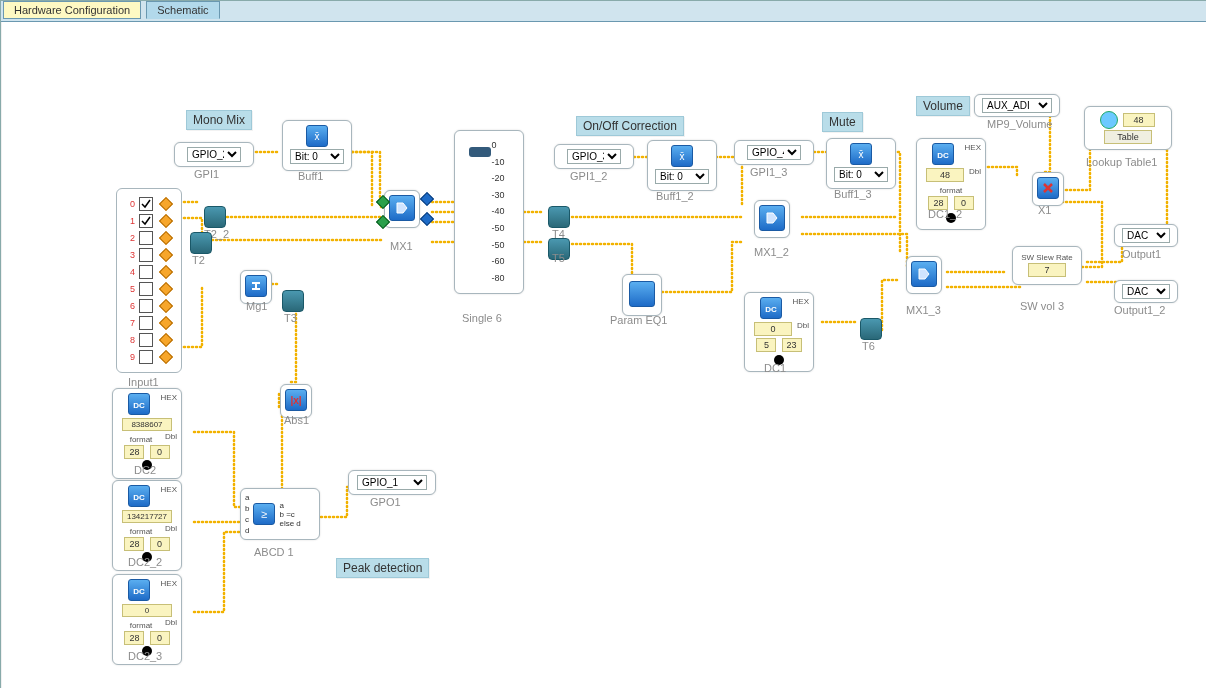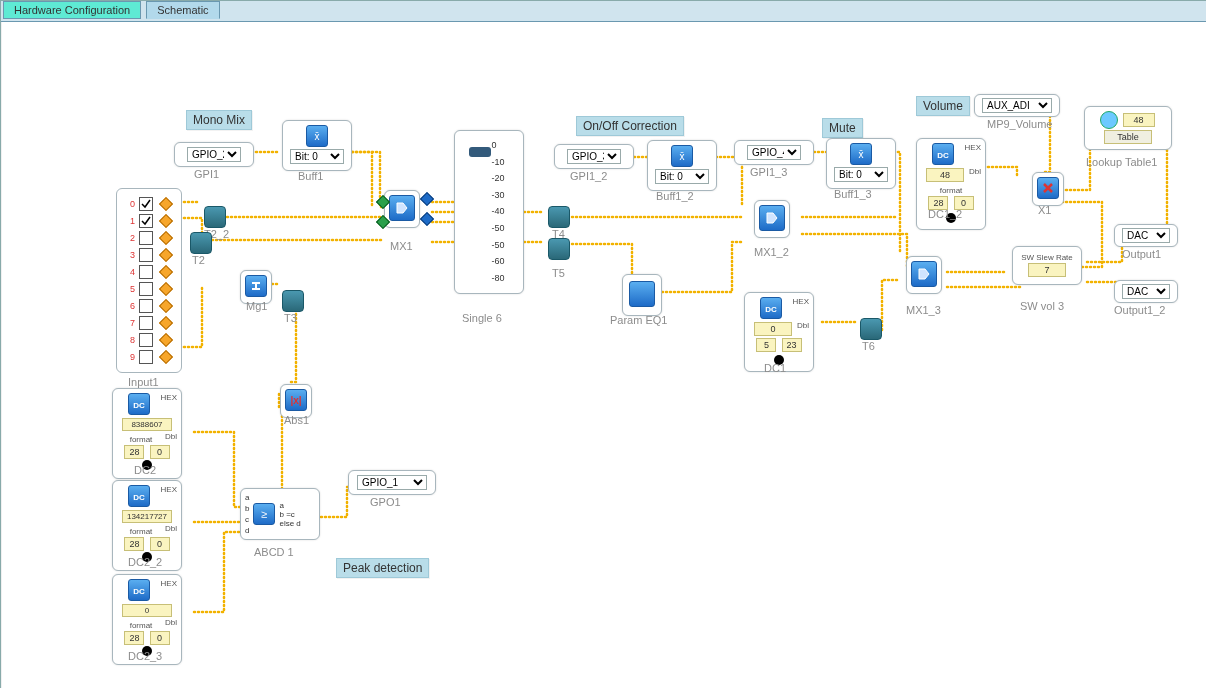--- a/index.html
+++ b/index.html
@@ -1,19 +1,19 @@
 <!DOCTYPE html>
 <html><head>
 <meta charset="utf-8">
 <style>
   html,body{margin:0;padding:0;font-family:"Segoe UI",Tahoma,sans-serif;font-size:11px;color:#333;background:#f0f0f0}
   .win{width:1206px;height:688px;background:#f0f0f0;position:relative;overflow:hidden;border:1px solid #8aa}
   
   .tabbar{position:absolute;left:0;top:0;right:0;height:20px;background:#d0e4ee;border-bottom:1px solid #6a98b0}
-  .tab{display:inline-block;padding:2px 10px;border:1px solid #6a98b0;background:#5eead4;margin-left:2px;font-size:11px;cursor:pointer}
+  .tab{display:inline-block;padding:2px 10px;border:1px solid #6a98b0;background:#fef9c3;margin-left:2px;font-size:11px;cursor:pointer}
   .tab.active{background:#b2d9eb;border-bottom:1px solid #b2d9eb;font-weight:400}
   
   .canvas{position:absolute;left:1px;top:21px;right:1px;bottom:1px;background:#fff}
   .canvas>*{position:absolute}
   
   .grp-label{background:#b9dde9;border:1px solid #9ec9d8;padding:2px 6px;font-size:12px;box-shadow:1px 1px 0 rgba(0,0,0,.05)}
   .blk-name{color:#8c8c8c;font-size:11px;white-space:nowrap}
   
   .blk{background:#fff;border:1px solid #a8b6bd;border-radius:6px;box-shadow:0 0 2px rgba(0,0,0,.15)}
   .dc-blk{width:60px;padding:4px 4px 6px;text-align:center}
@@ -115,21 +115,21 @@
           <path d="M192 590 h30 v-80 h20"></path>
 
         <path d="M280 390 v90 h-35"></path>
 
         <path d="M315 495 h30 v-30 h5"></path>
       </g>
     </svg>
 
     <div class="grp-label" style="left:184px;top:88px">Mono Mix</div>
     <div class="grp-label" style="left:574px;top:94px">On/Off Correction</div>
-    <div class="grp-label" style="left:820px;top:96px">Mute</div>
+    <div class="grp-label" style="left:820px;top:90px">Mute</div>
     <div class="grp-label" style="left:914px;top:74px">Volume</div>
     <div class="grp-label" style="left:334px;top:536px">Peak detection</div>
 
     <div class="in-block" style="left:114px;top:166px;width:52px">
       <div id="in-rows">
           <div class="in-row">
             <span class="in-num">0</span>
             <span class="in-chk">
               <svg viewBox="0 0 10 10">
                 <path d="M1 5l3 3 5-7" stroke="#000" stroke-width="1.5" fill="none"></path>
@@ -246,21 +246,21 @@
             <div>-60</div>
             <div>-80</div>
           </div>
       </div>
     </div>
     <div class="blk-name" style="left:460px;top:290px">Single 6</div>
 
     <div class="t-node" style="left:546px;top:184px"></div>
     <div class="blk-name" style="left:550px;top:206px">T4</div>
     <div class="t-node" style="left:546px;top:216px"></div>
-    <div class="blk-name" style="left:550px;top:245px">T5</div>
+    <div class="blk-name" style="left:550px;top:230px">T5</div>
 
     <div class="blk" style="left:552px;top:122px;width:70px;padding:4px;text-align:center">
       <select class="sel"><option>GPIO_3</option></select>
     </div>
     <div class="blk-name" style="left:568px;top:148px">GPI1_2</div>
 
     <div class="blk bit-blk" style="left:645px;top:118px">
       <span class="iconbox sm"><svg width="14" height="14">
             <text x="7" y="11" text-anchor="middle" fill="#fff" font-size="10">x̄</text>
           </svg></span><br>

